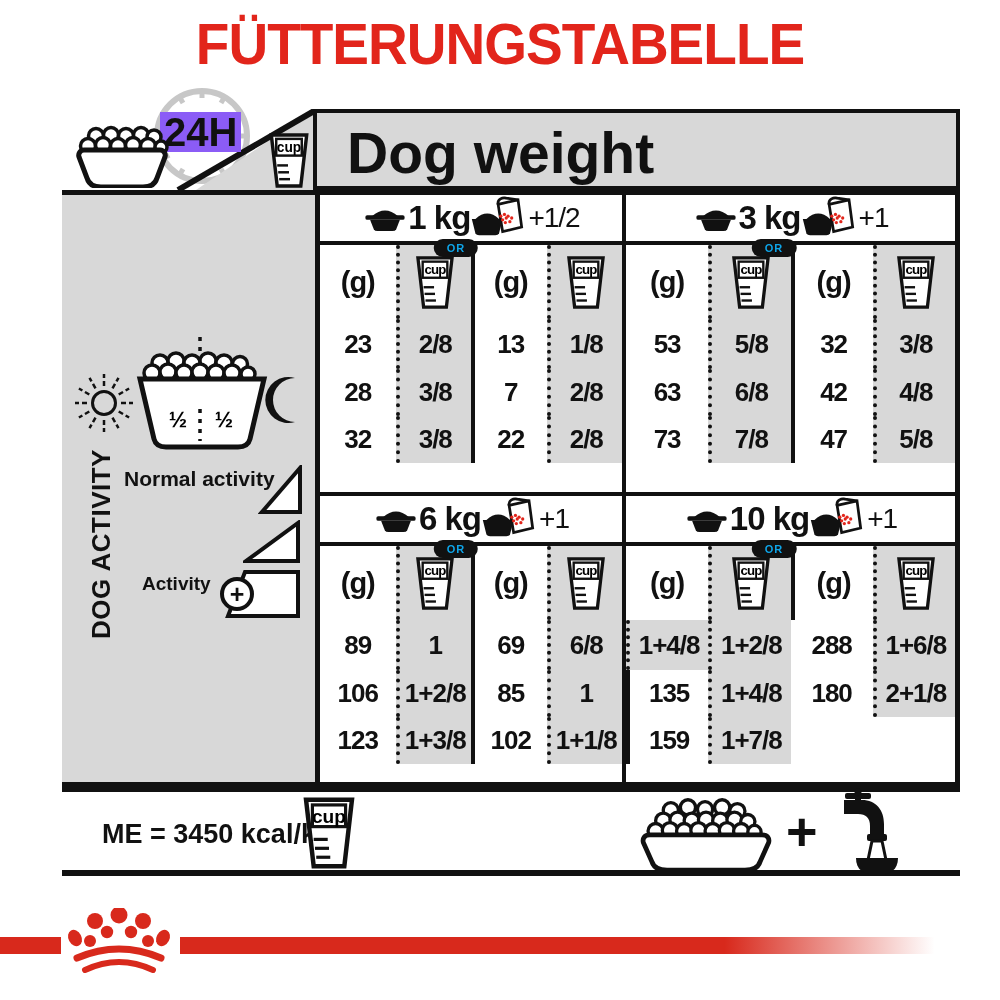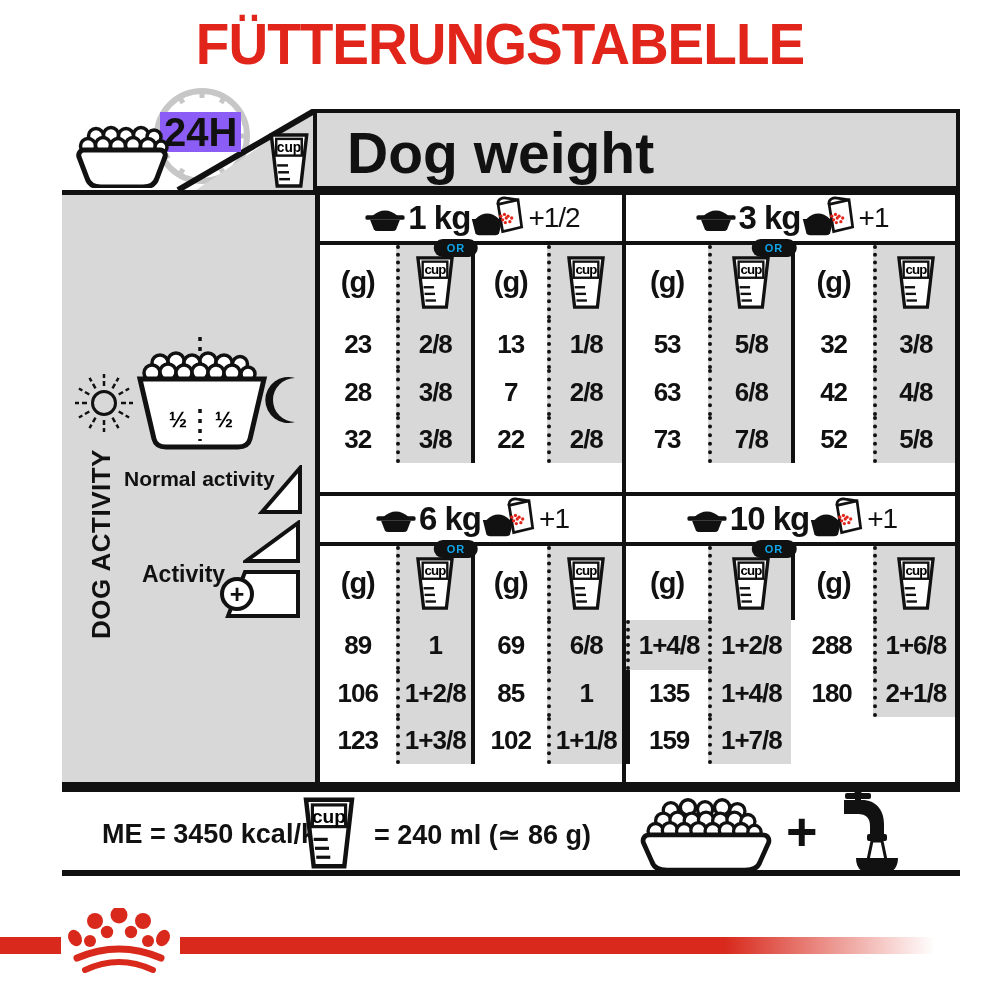--- a/index.html
+++ b/index.html
@@ -24,21 +24,21 @@
 
   
   .sidebar{left:62px;top:190px;width:253px;height:597px;background:#d8d8d8;
            border-top:5px solid #111;border-bottom:5px solid #111;box-sizing:border-box}
   .sun{left:10px;top:176px;width:64px;height:64px}
   .dn-bowl{left:70px;top:140px;width:140px;height:122px}
   .moon{left:199px;top:180px;width:40px;height:50px}
   .axis{left:-53px;top:335px;width:186px;height:32px;transform:rotate(-90deg);
         font-size:26px;font-weight:bold;text-align:center;letter-spacing:.5px;white-space:nowrap}
   .lbl-normal{left:62px;top:272px;font-size:21px;font-weight:bold;white-space:nowrap}
-  .lbl-activity{left:80px;top:366px;font-size:23px;font-weight:bold}
+  .lbl-activity{left:80px;top:378px;font-size:19px;font-weight:bold}
   .w1{left:196px;top:270px;width:44px;height:50px}
   .w2{left:181px;top:325px;width:58px;height:44px}
   .w3{left:163px;top:374px;width:76px;height:51px}
   .plusc{left:158px;top:382px;width:34px;height:34px;border:4px solid #111;border-radius:50%;
          background:#fff;display:flex;align-items:center;justify-content:center;
          font-size:25px;font-weight:bold;z-index:2;box-sizing:border-box;line-height:0}
 
   
   .table{left:315px;top:190px;width:645px;height:597px;border:5px solid #111;
          box-sizing:border-box;display:grid;grid-template-columns:302px 333px;
@@ -322,21 +322,21 @@
         <div class="cell">53</div>
         <div class="cell c-cup">5/8</div>
         <div class="cell c-sep">32</div>
         <div class="cell c-cup">3/8</div>
         <div class="cell">63</div>
         <div class="cell c-cup">6/8</div>
         <div class="cell c-sep">42</div>
         <div class="cell c-cup">4/8</div>
         <div class="cell">73</div>
         <div class="cell c-cup">7/8</div>
-        <div class="cell c-sep">52</div>
+        <div class="cell c-sep">47</div>
         <div class="cell c-cup">5/8</div>
       </div>
     </div>
 
     <div class="section sec-bottom">
       <div class="sec-header">
         <svg width="46" height="28" viewBox="0 0 48 30">
           <path class="bk" d="M10 13 Q24 1 38 13 Z"></path>
             <rect class="bk" x="3" y="12" width="42" height="5" rx="2"></rect>
           <path class="bk" d="M8 17 H40 L36 27 Q35 29 32 29 H16 Q13 29 12 27 Z"></path>
@@ -462,21 +462,20 @@
   <div class="abs infobar">
     <div class="abs me">ME = 3450 kcal/kg</div>
     <svg class="abs cup-big" viewBox="0 0 44 58">
       <path class="ln" d="M4 3 H40 L34 55 H10 Z"></path>
         <rect class="ln2" x="9" y="7" width="26" height="17"></rect>
       <text x="22" y="21" class="cup-tb" style="font-size:15px">cup</text>
       <line class="tk" x1="10" y1="34" x2="21" y2="34"></line>
         <line class="tk" x1="11" y1="41" x2="22" y2="41"></line>
       <line class="tk" x1="12" y1="48" x2="23" y2="48"></line>
     </svg>
-    <div class="abs equiv">= 240 ml (≃ 86 g)</div>
     <svg class="abs bowl-big" viewBox="0 0 150 80">
       <g class="wh" stroke-width="3.5">
         <circle cx="38" cy="16" r="8"></circle>
           <circle cx="56" cy="13" r="8"></circle>
           <circle cx="74" cy="15" r="8"></circle>
         <circle cx="92" cy="13" r="8"></circle>
           <circle cx="108" cy="17" r="8"></circle>
         <circle cx="30" cy="27" r="8"></circle>
           <circle cx="45" cy="26" r="8"></circle>
           <circle cx="60" cy="27" r="8"></circle>

